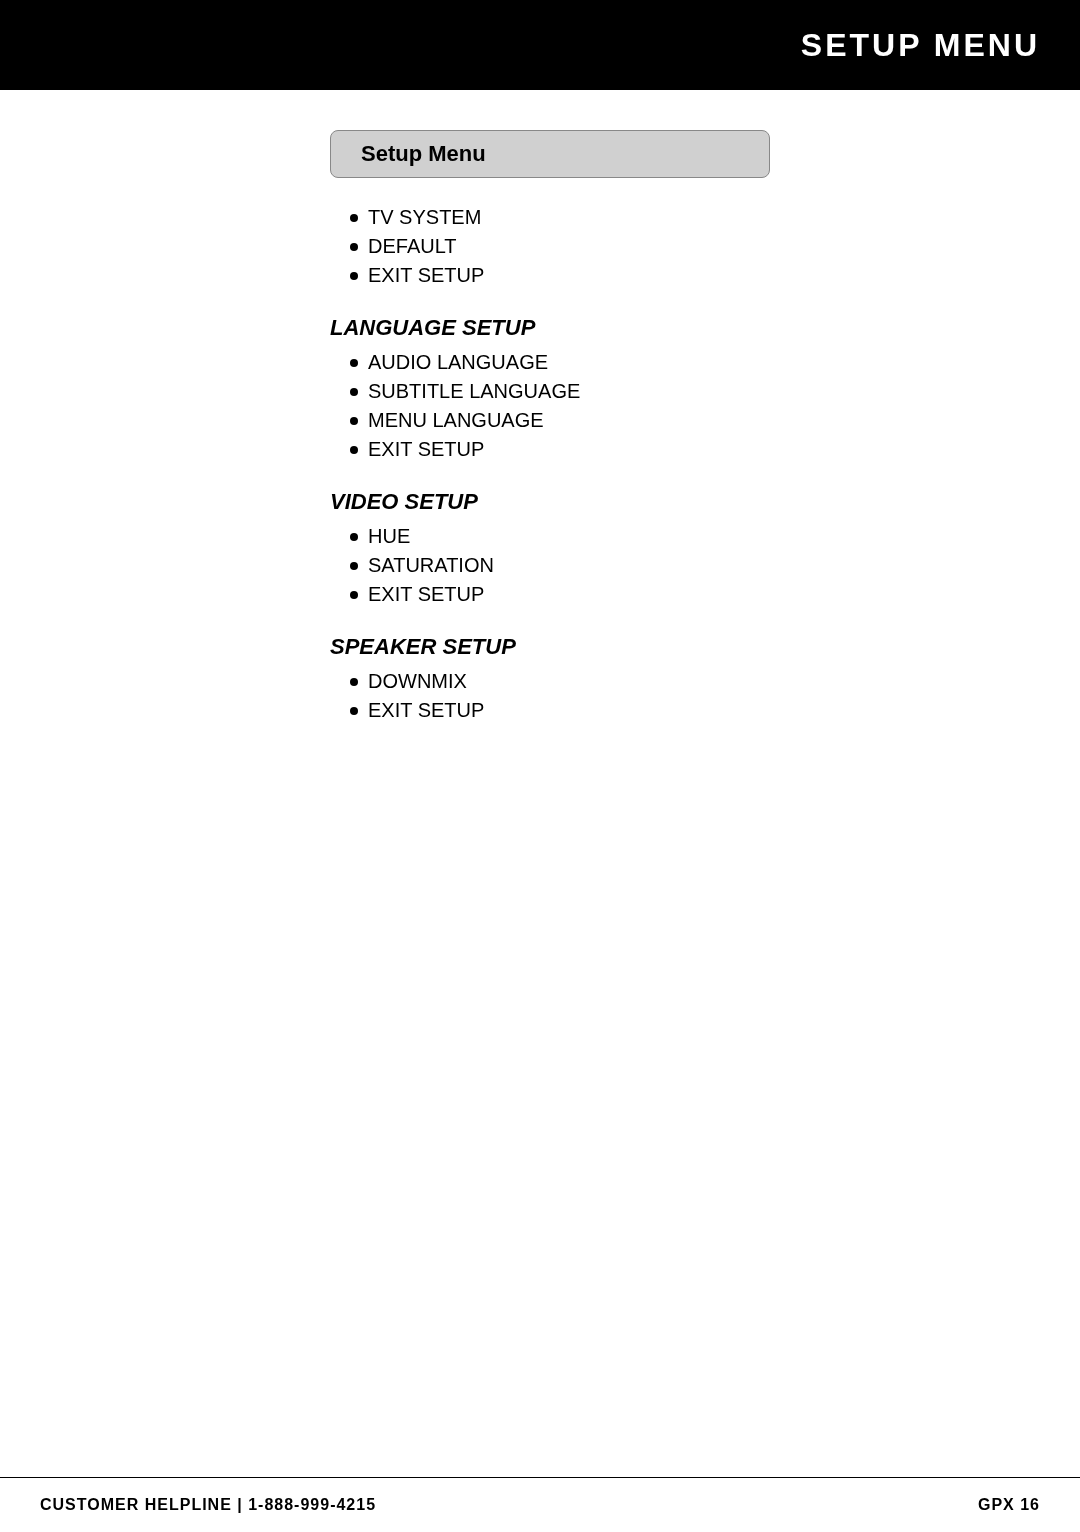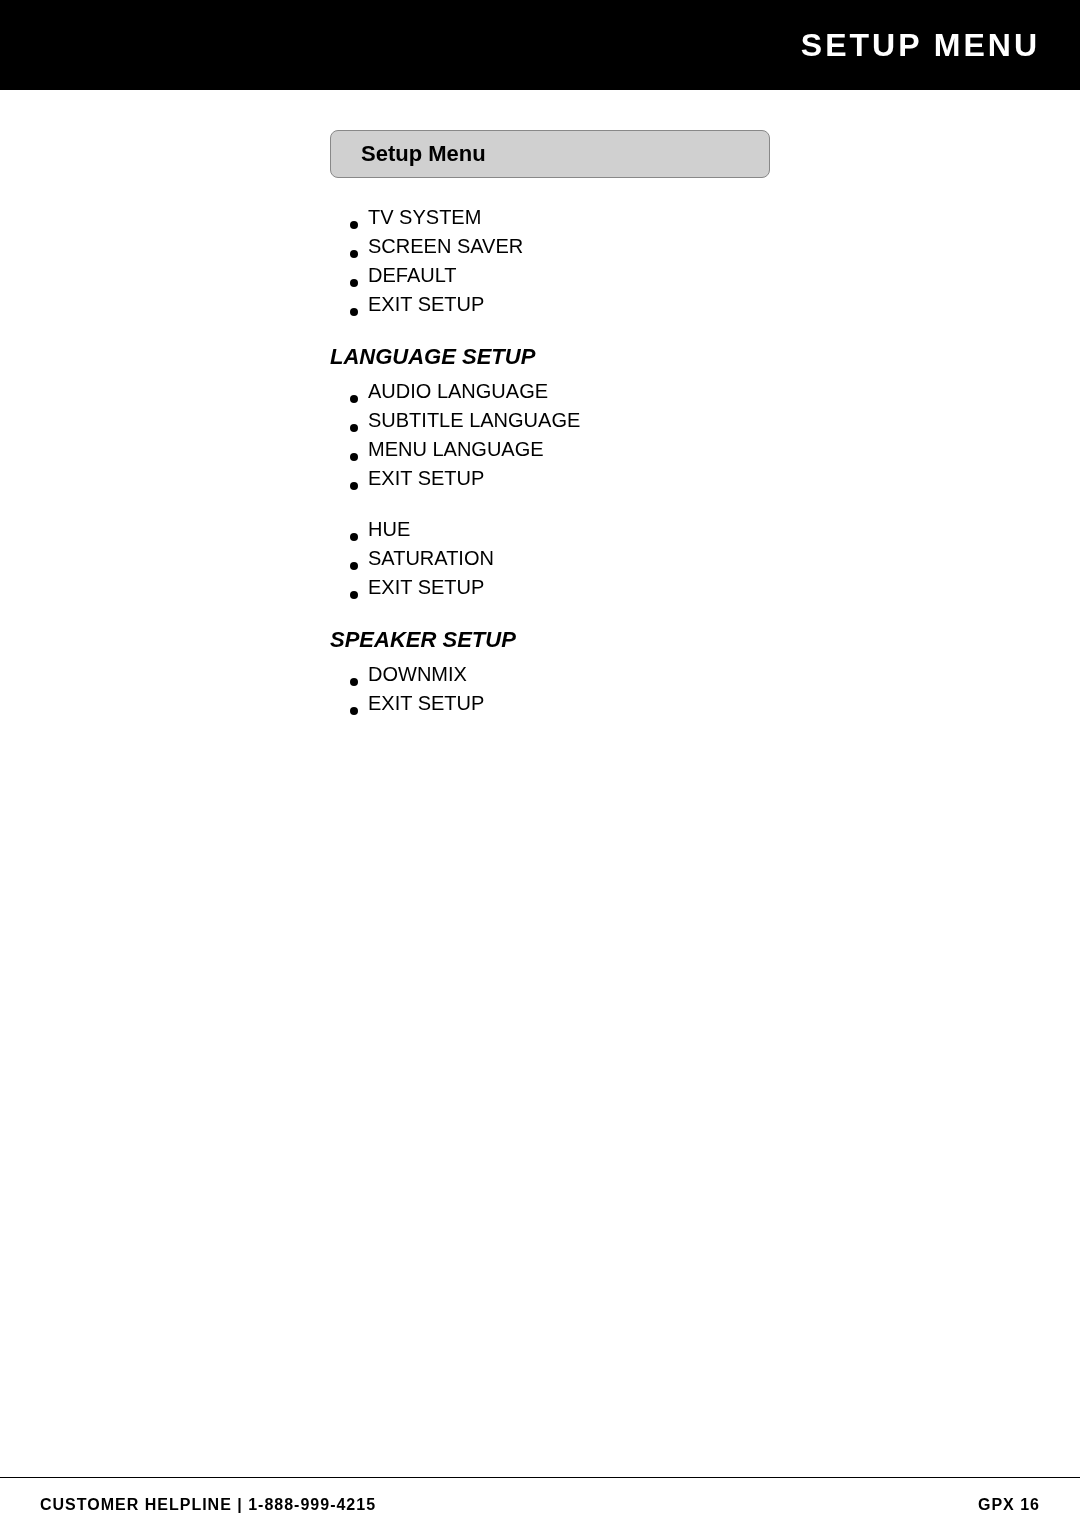--- a/index.html
+++ b/index.html
@@ -85,21 +85,21 @@
       padding: 0;
       margin-left: 20px;
     }
 
     .section-items li {
       font-size: 20px;
       color: #000;
       text-transform: uppercase;
       margin-bottom: 6px;
       display: flex;
-      align-items: flex-end;
+      align-items: center;
       gap: 10px;
     }
 
     .bullet {
       display: inline-block;
       width: 8px;
       height: 8px;
       border-radius: 50%;
       background: #000;
       flex-shrink: 0;
@@ -149,24 +149,20 @@
   <div class="content-area">
 
     <div class="section">
       <ul class="section-items">
         <li>
           <span class="bullet"></span>
           <span>TV SYSTEM</span>
         </li>
         <li>
           <span class="bullet"></span>
-          <span>SCREEN SAVER</span>
-        </li>
-        <li>
-          <span class="bullet"></span>
           <span>DEFAULT</span>
         </li>
         <li>
           <span class="bullet"></span>
           <span>EXIT SETUP</span>
         </li>
       </ul>
     </div>
 
     <div class="section">
@@ -185,20 +181,21 @@
           <span>MENU LANGUAGE</span>
         </li>
         <li>
           <span class="bullet"></span>
           <span>EXIT SETUP</span>
         </li>
       </ul>
     </div>
 
     <div class="section">
+      <div class="section-title">Video Setup</div>
       <ul class="section-items">
         <li>
           <span class="bullet"></span>
           <span>HUE</span>
         </li>
         <li>
           <span class="bullet"></span>
           <span>SATURATION</span>
         </li>
         <li>

